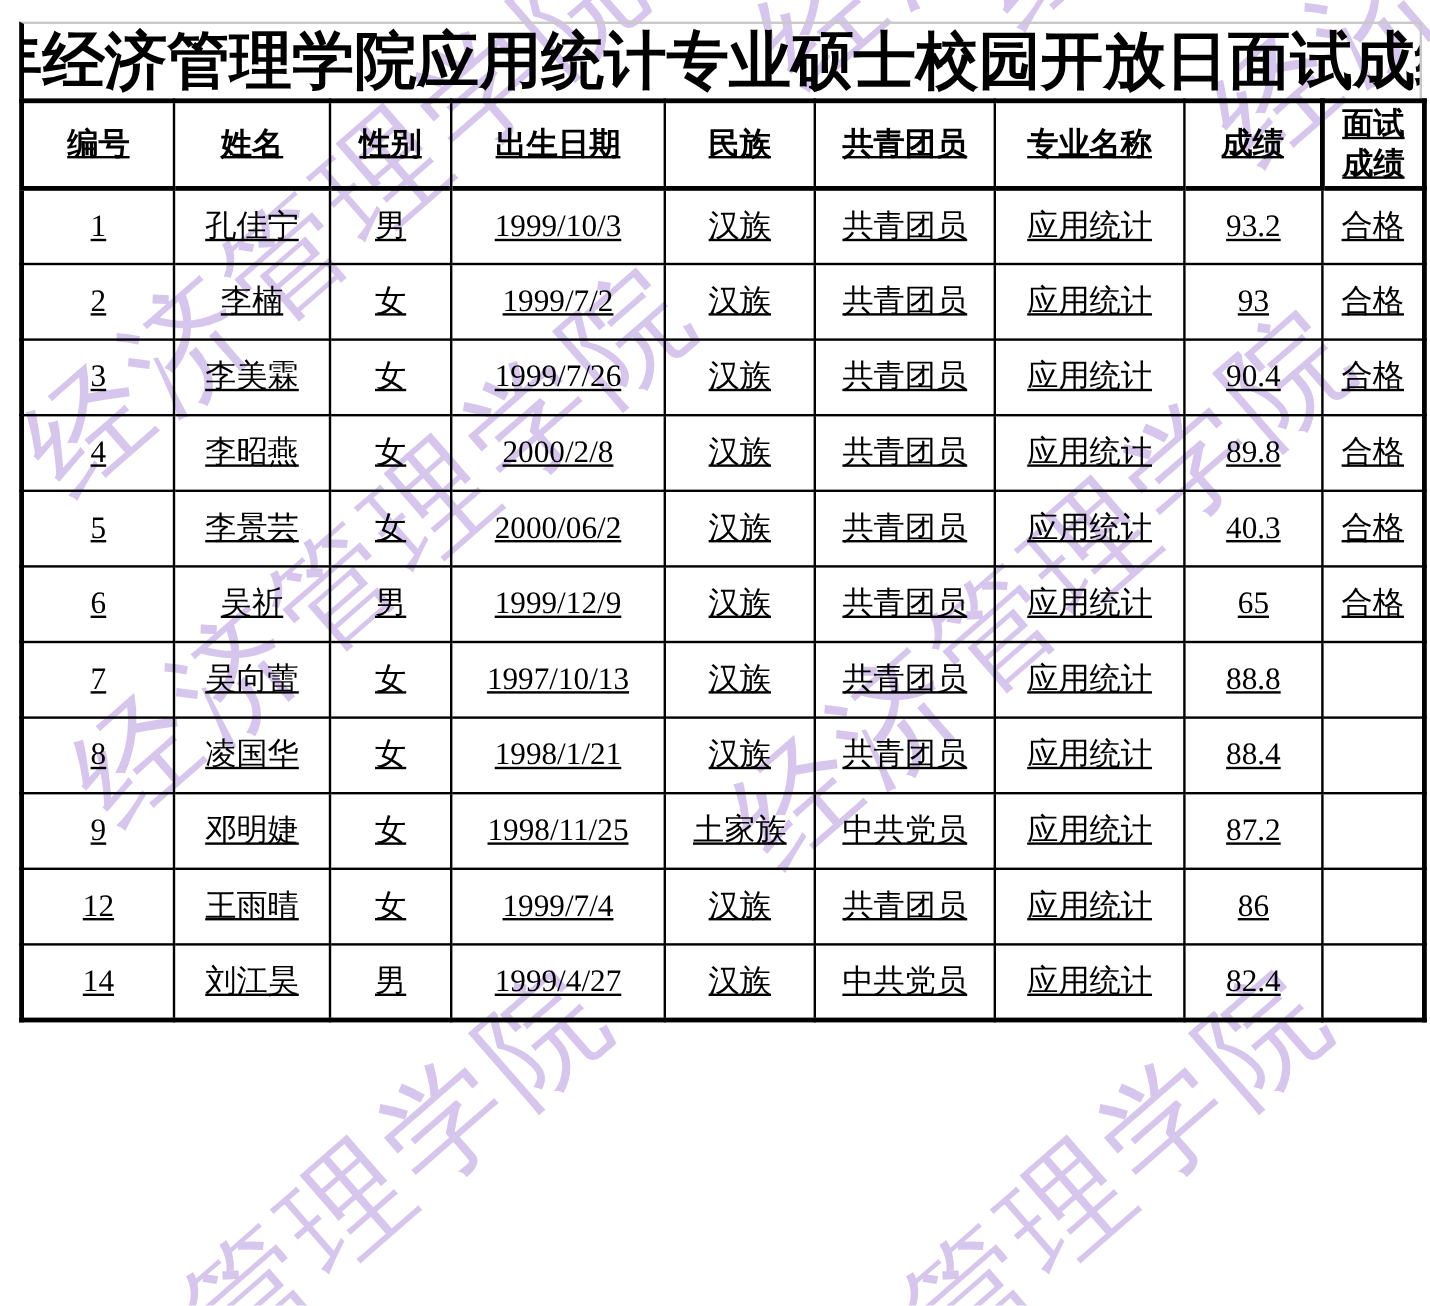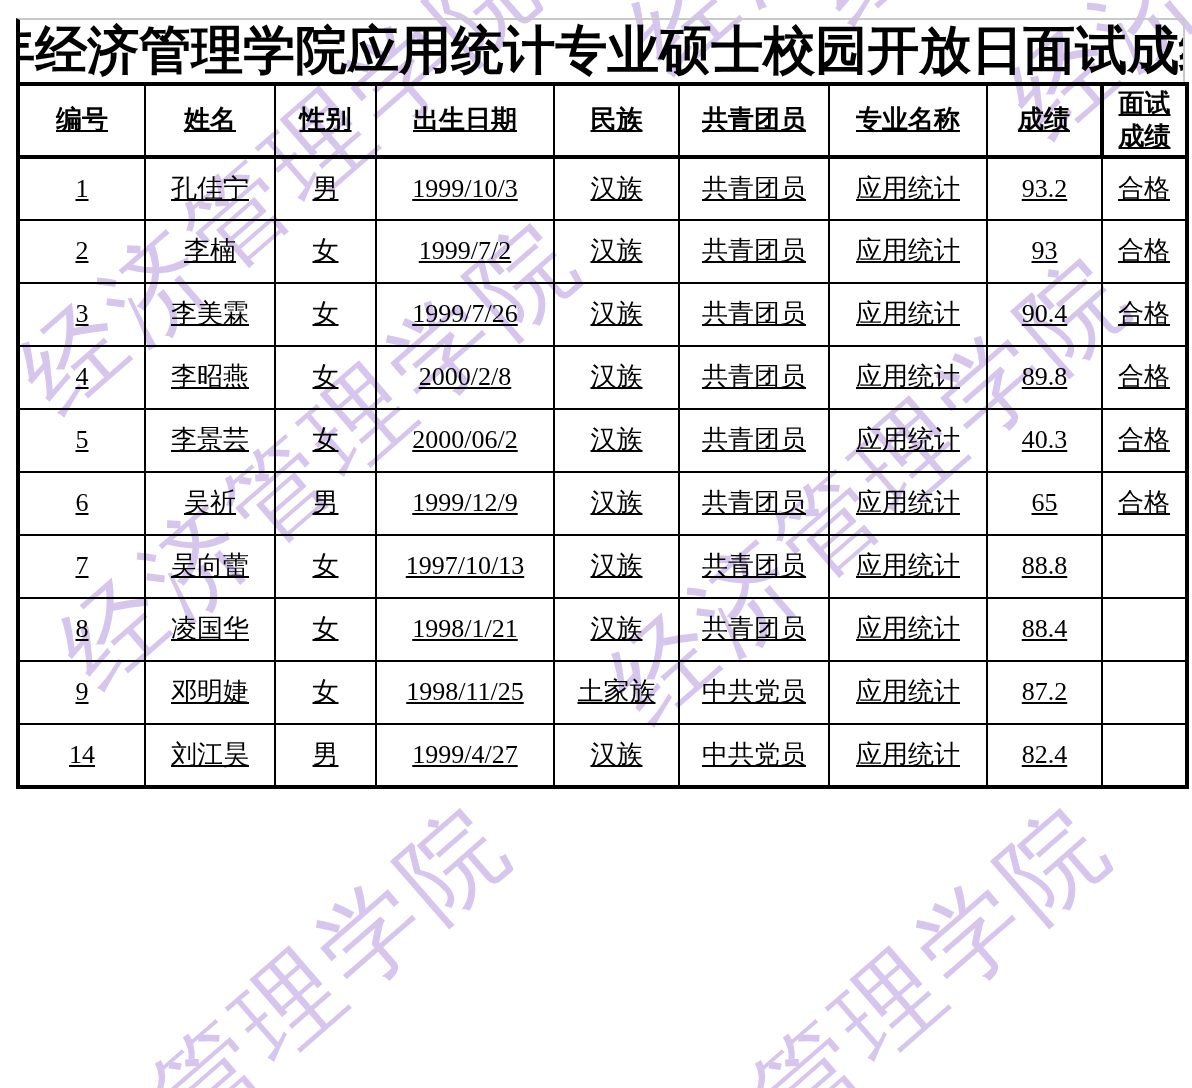--- a/index.html
+++ b/index.html
@@ -233,20 +233,31 @@
         <td>邓明婕</td>
         <td>女</td>
         <td>1998/11/25</td>
         <td>土家族</td>
         <td>中共党员</td>
         <td>应用统计</td>
         <td>87.2</td>
         <td></td>
       </tr>
       <tr>
+        <td>12</td>
+        <td>王雨晴</td>
+        <td>女</td>
+        <td>1999/7/4</td>
+        <td>汉族</td>
+        <td>共青团员</td>
+        <td>应用统计</td>
+        <td>86</td>
+        <td></td>
+      </tr>
+      <tr>
         <td>14</td>
         <td>刘江昊</td>
         <td>男</td>
         <td>1999/4/27</td>
         <td>汉族</td>
         <td>中共党员</td>
         <td>应用统计</td>
         <td>82.4</td>
         <td></td>
       </tr>

